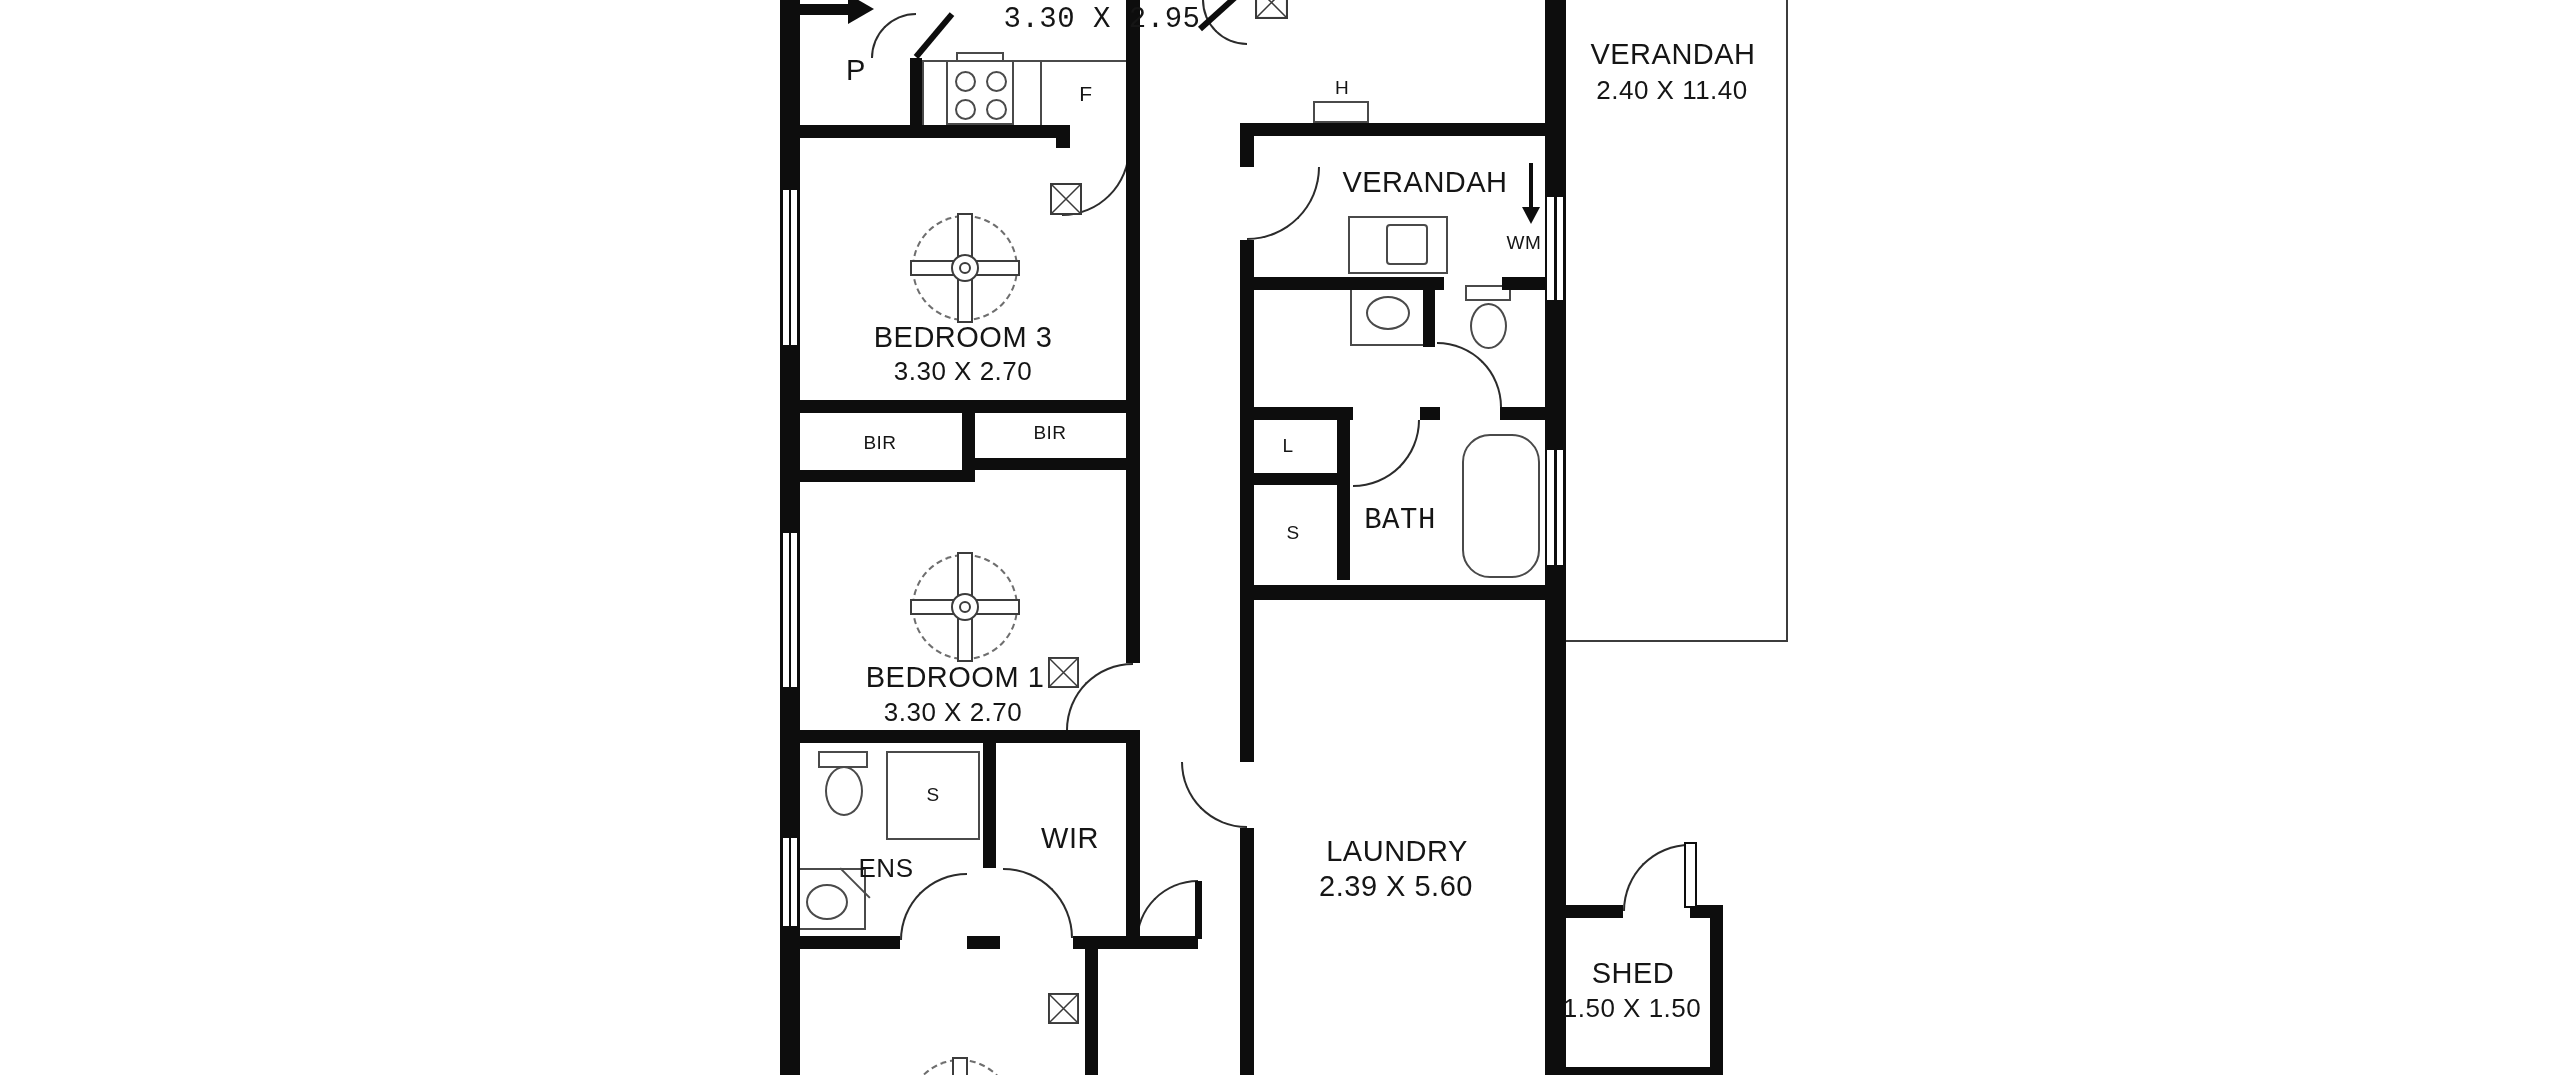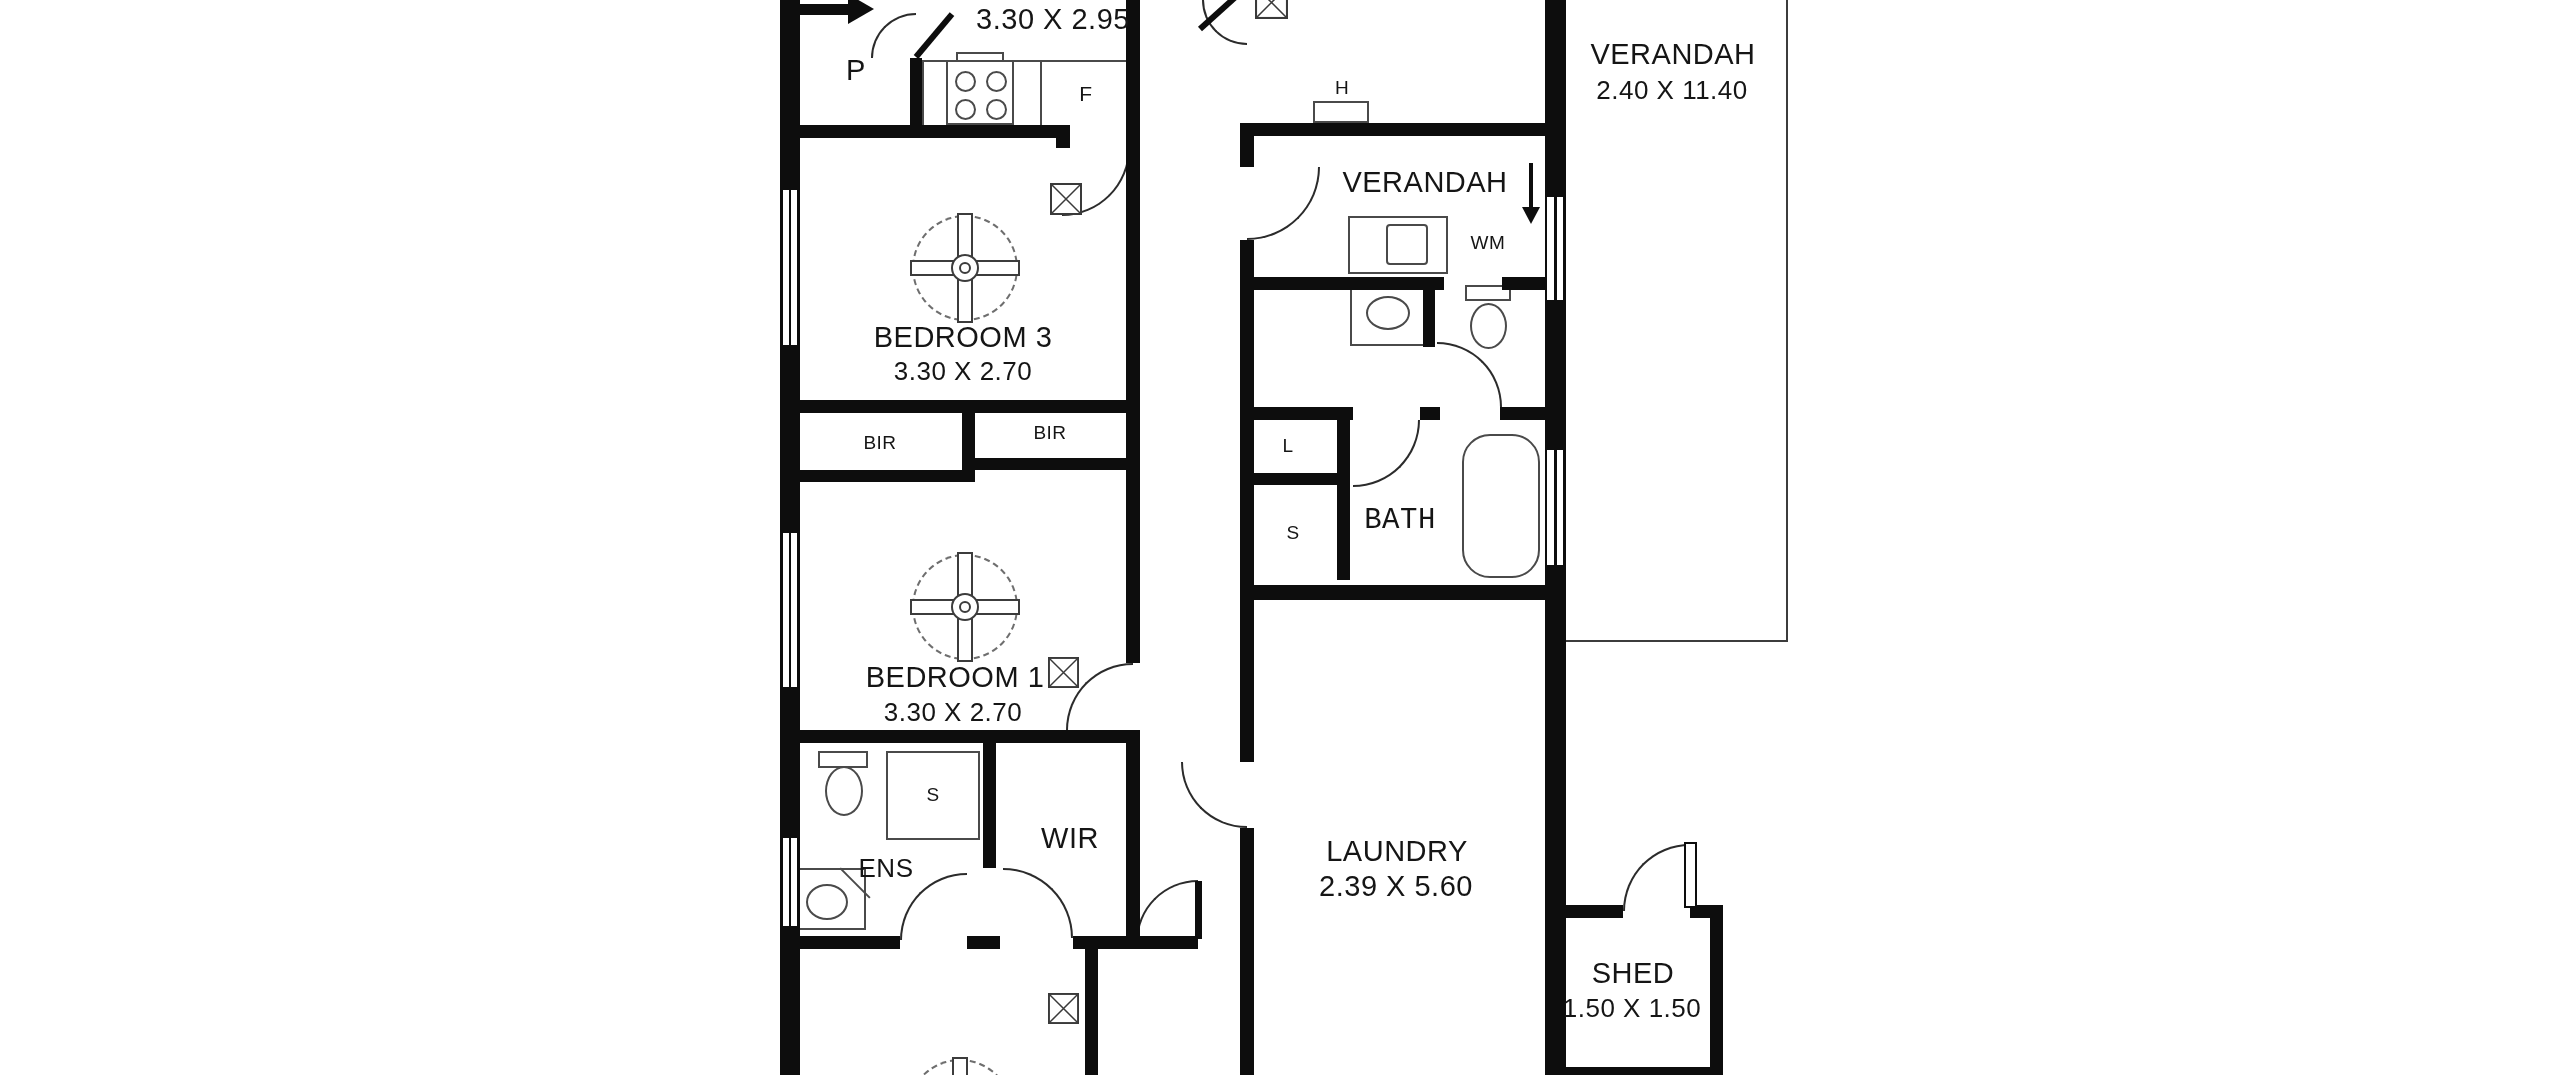--- a/index.html
+++ b/index.html
@@ -52,21 +52,21 @@
 
   <div class="wall" style="left:1126px;top:0;width:14px;height:663px;"></div>
   <div class="wall" style="left:1126px;top:730px;width:14px;height:218px;"></div>
 
   <div class="wall" style="left:798px;top:4px;width:50px;height:11px;"></div>
   <div class="tri" style="left:848px;top:-6px;border-top:15px solid transparent;border-bottom:15px solid transparent;border-left:26px solid #0d0d0d;"></div>
   <div class="wall" style="left:910px;top:58px;width:12px;height:67px;"></div>
   <div class="arc tl" style="left:871px;top:13px;width:45px;height:45px;"></div>
   <div class="leaf" style="left:916px;top:54px;width:56px;height:6px;transform-origin:left center;transform:rotate(-50deg);"></div>
   <div class="lbl big" style="left:856px;top:70px;">P</div>
-  <div class="lbl big" style="left:1053px;top:19px;">3.30 X 2.95</div>
+  <div class="lbl big" style="left:1102px;top:19px;font-family:Liberation Mono, monospace;">3.30 X 2.95</div>
 
   <div class="line" style="left:922px;top:60px;width:206px;height:2px;"></div>
   <div class="line" style="left:922px;top:60px;width:2px;height:65px;"></div>
   <div class="line" style="left:1040px;top:60px;width:2px;height:65px;"></div>
   <div class="thin" style="left:946px;top:60px;width:68px;height:65px;"></div>
   <div class="thin" style="left:956px;top:52px;width:48px;height:10px;"></div>
   <div class="oval" style="left:955px;top:71px;width:21px;height:21px;"></div>
   <div class="oval" style="left:986px;top:71px;width:21px;height:21px;"></div>
   <div class="oval" style="left:955px;top:99px;width:21px;height:21px;"></div>
   <div class="oval" style="left:986px;top:99px;width:21px;height:21px;"></div>
@@ -155,21 +155,21 @@
   <div class="thin" style="left:1313px;top:101px;width:56px;height:22px;"></div>
   <div class="lbl tny" style="left:1342px;top:88px;">H</div>
   <div class="wall" style="left:1240px;top:123px;width:326px;height:13px;"></div>
   <div class="wall" style="left:1240px;top:123px;width:14px;height:44px;"></div>
   <div class="arc br" style="left:1247px;top:167px;width:73px;height:73px;"></div>
   <div class="wall" style="left:1240px;top:240px;width:14px;height:522px;"></div>
   <div class="lbl big" style="left:1425px;top:182px;">VERANDAH</div>
 
   <div class="thin" style="left:1348px;top:216px;width:100px;height:58px;"></div>
   <div class="thin" style="left:1386px;top:224px;width:42px;height:41px;border-radius:4px;"></div>
-  <div class="lbl tny" style="left:1488px;top:243px;">WM</div>
+  <div class="lbl tny" style="left:1524px;top:243px;">WM</div>
 
   <div class="wall" style="left:1529px;top:163px;width:4px;height:46px;"></div>
   <div class="tri" style="left:1522px;top:207px;border-left:9px solid transparent;border-right:9px solid transparent;border-top:17px solid #0d0d0d;"></div>
 
   <div class="wall" style="left:1254px;top:277px;width:190px;height:13px;"></div>
   <div class="wall" style="left:1502px;top:277px;width:43px;height:13px;"></div>
   <div class="arc tr" style="left:1437px;top:342px;width:65px;height:65px;"></div>
 
   <div class="wall" style="left:1423px;top:277px;width:12px;height:70px;"></div>
   <div class="thin" style="left:1350px;top:283px;width:78px;height:63px;"></div>

